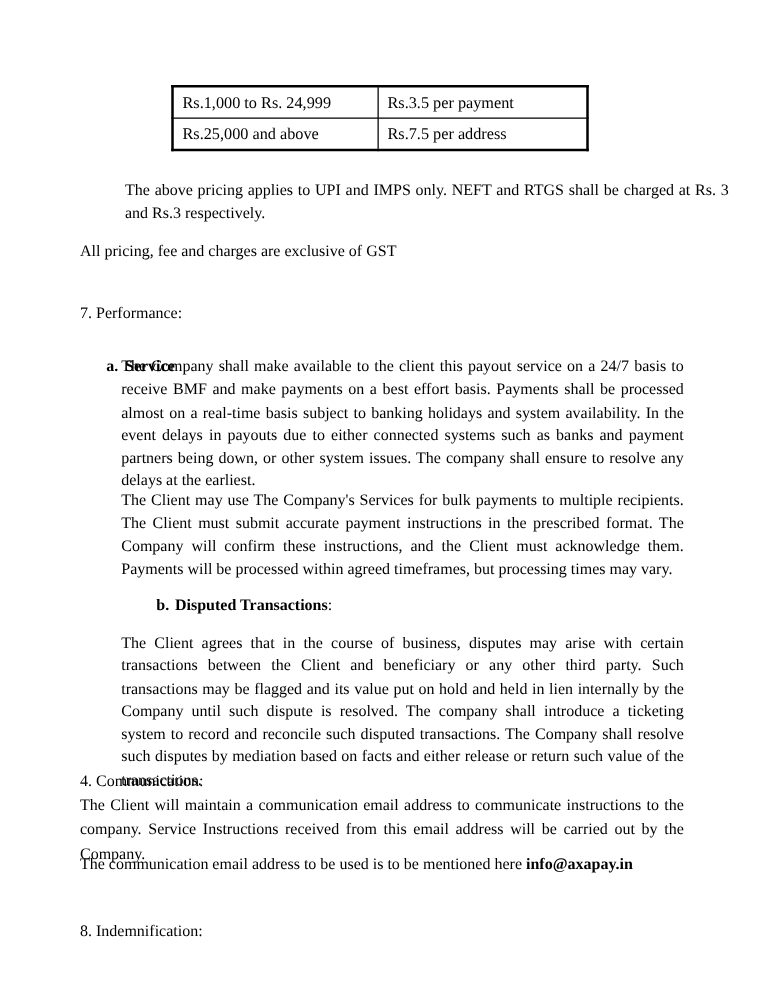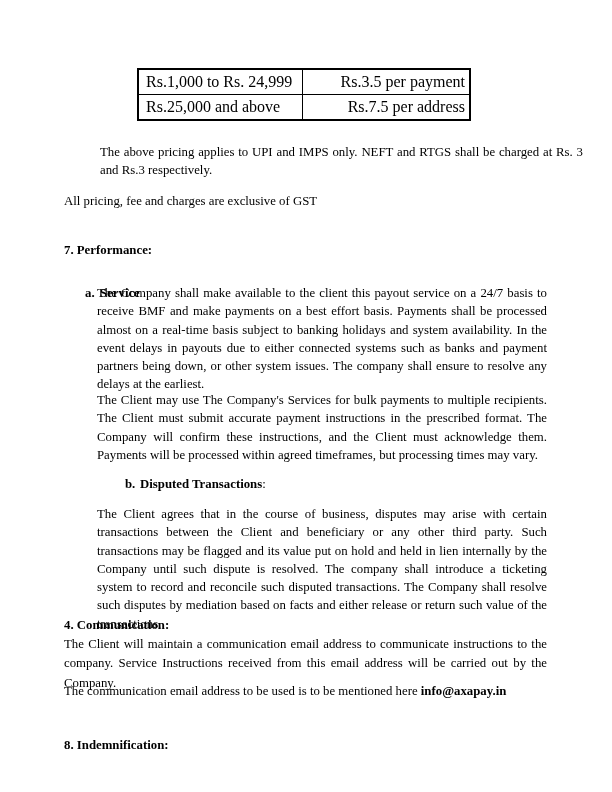--- a/index.html
+++ b/index.html
@@ -22,33 +22,33 @@
   
   table.pricing {
     border-collapse: collapse;
     border: 2px solid #000000;
   }
   table.pricing td {
     border: 1.5px solid #000000;
     height: 23px;
     padding: 0 4px 1px 7px;
     vertical-align: middle;
-    font-size: 16px;
+    font-size: 13px;
     white-space: nowrap;
   }
   table.pricing td.col-range { width: 152px; }
-  table.pricing td.col-fee   { width: 155px; text-align: right; }
+  table.pricing td.col-fee   { width: 155px; }
 
   .para {
     text-align: justify;
     line-height: 18.3px;
   }
   .para-loose { line-height: 19.4px; }
   .heading {
-    font-weight: bold;
+    font-weight: normal;
     line-height: 18.3px;
     white-space: nowrap;
   }
   .list-head {
     font-weight: bold;
     line-height: 18.3px;
     white-space: nowrap;
   }
   .list-label {
     display: inline-block;

